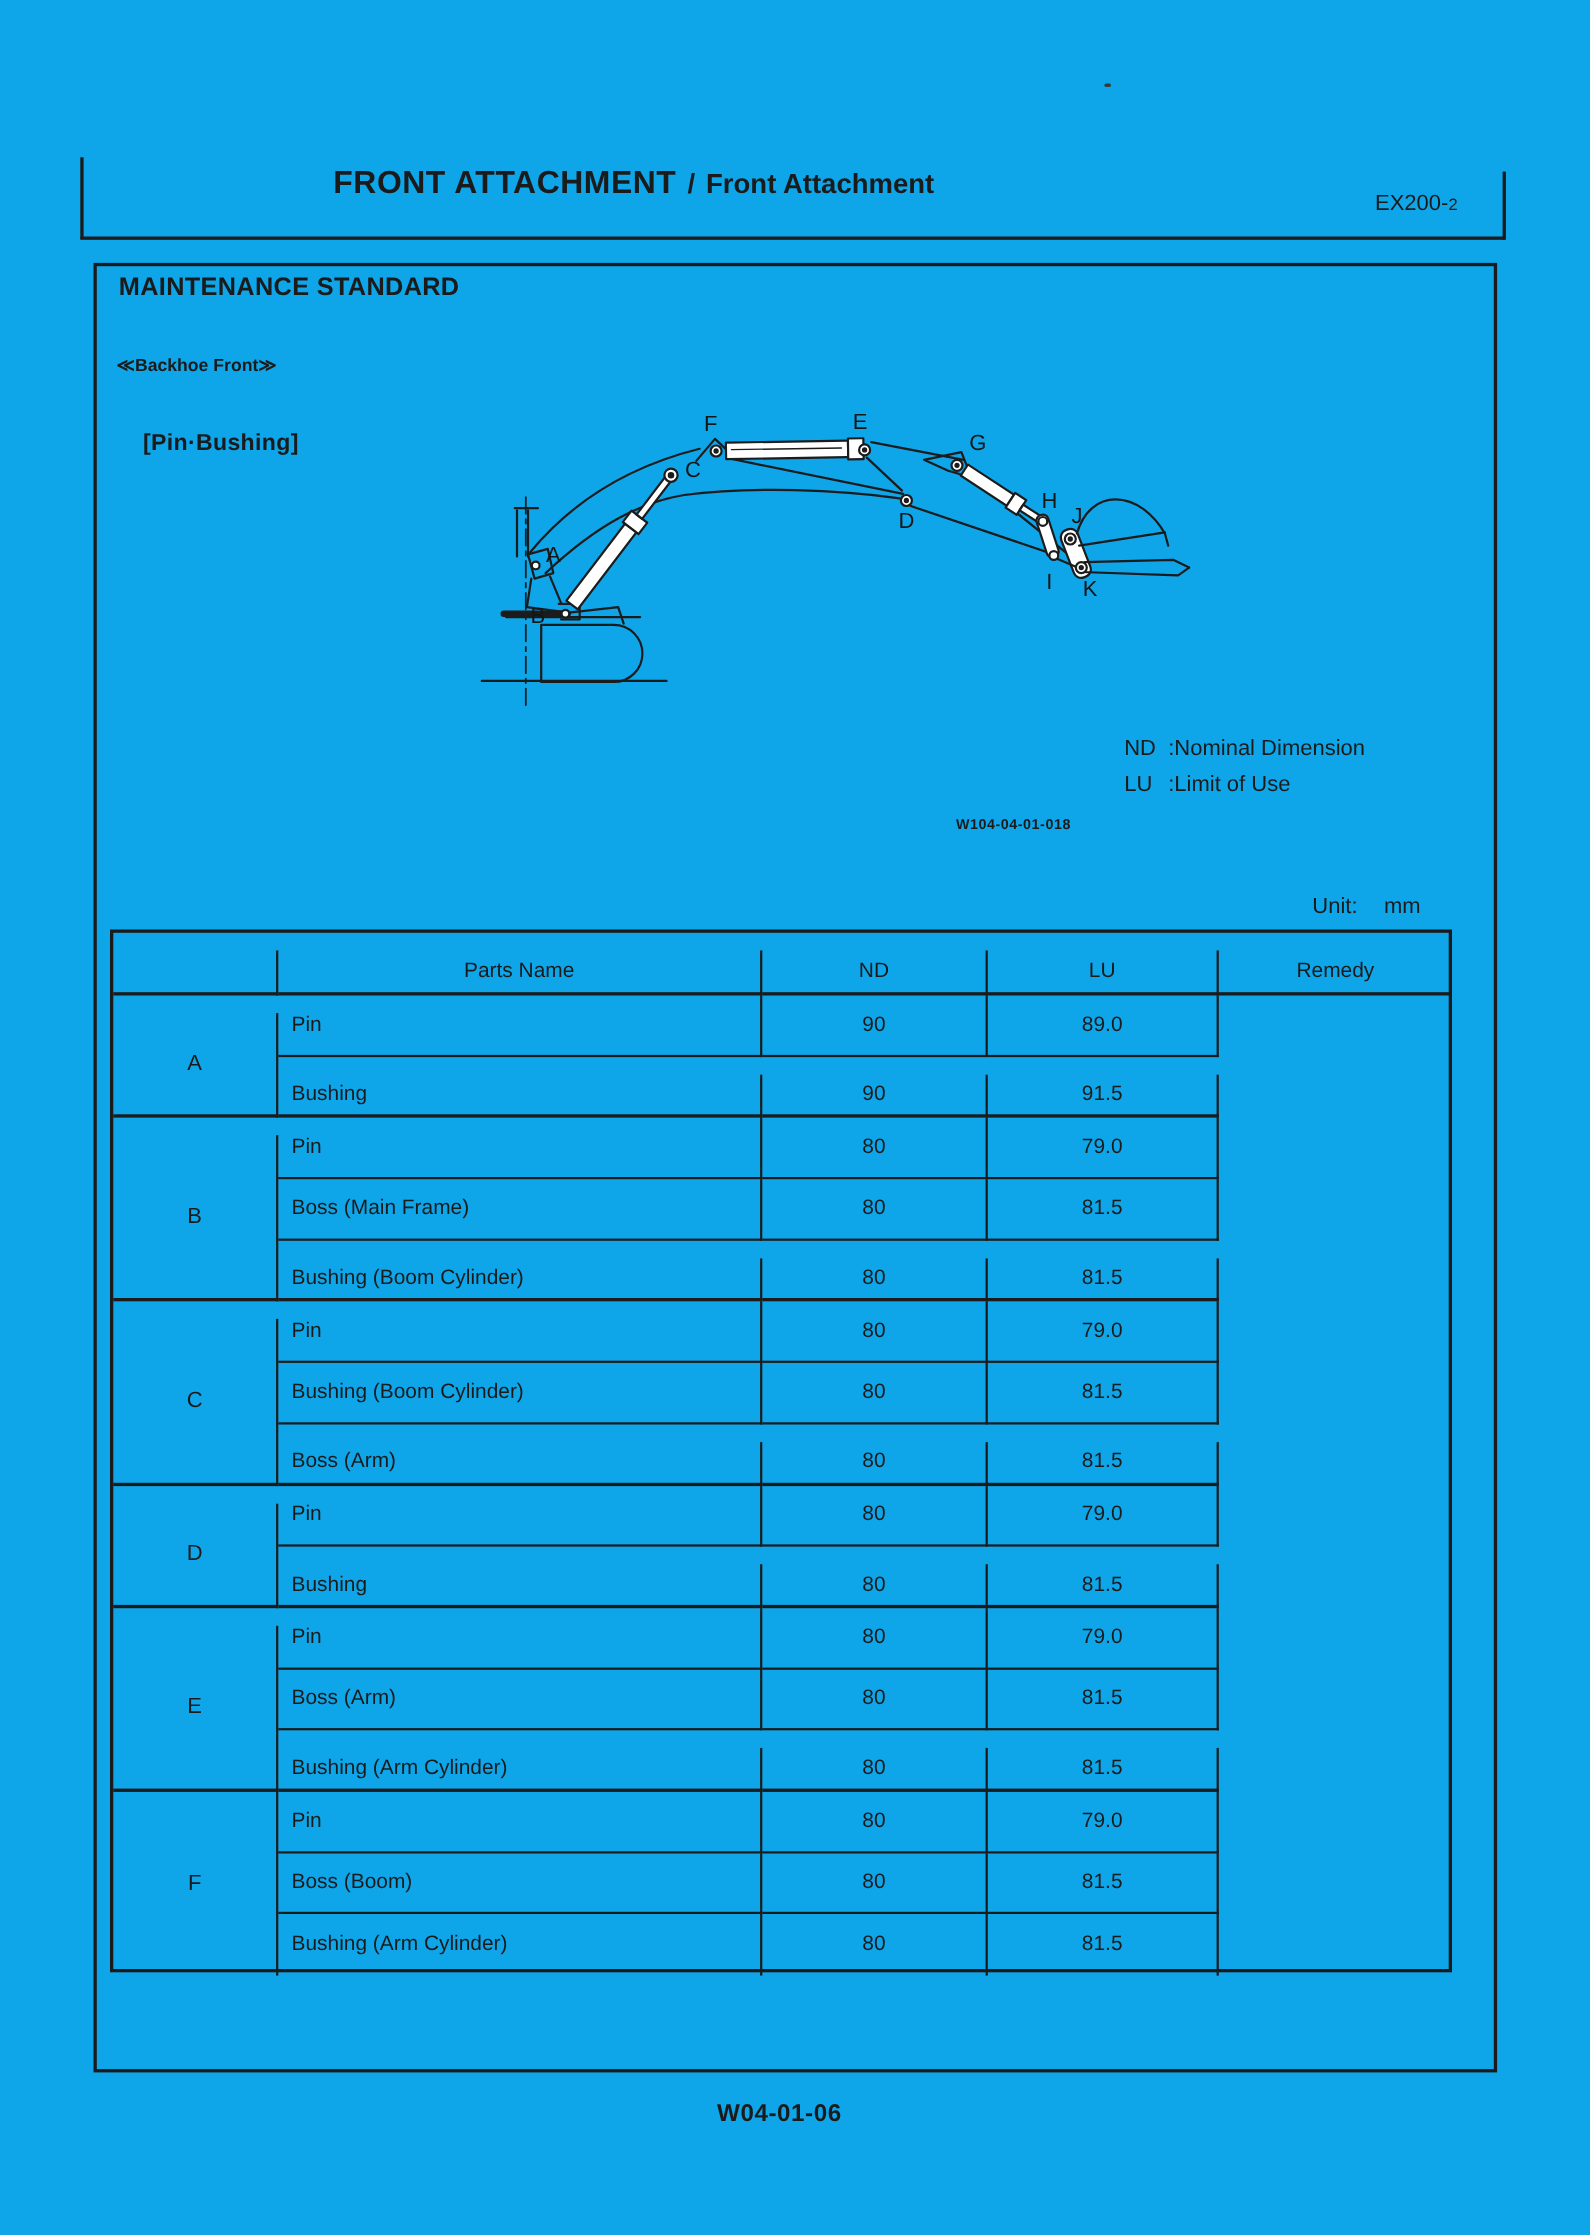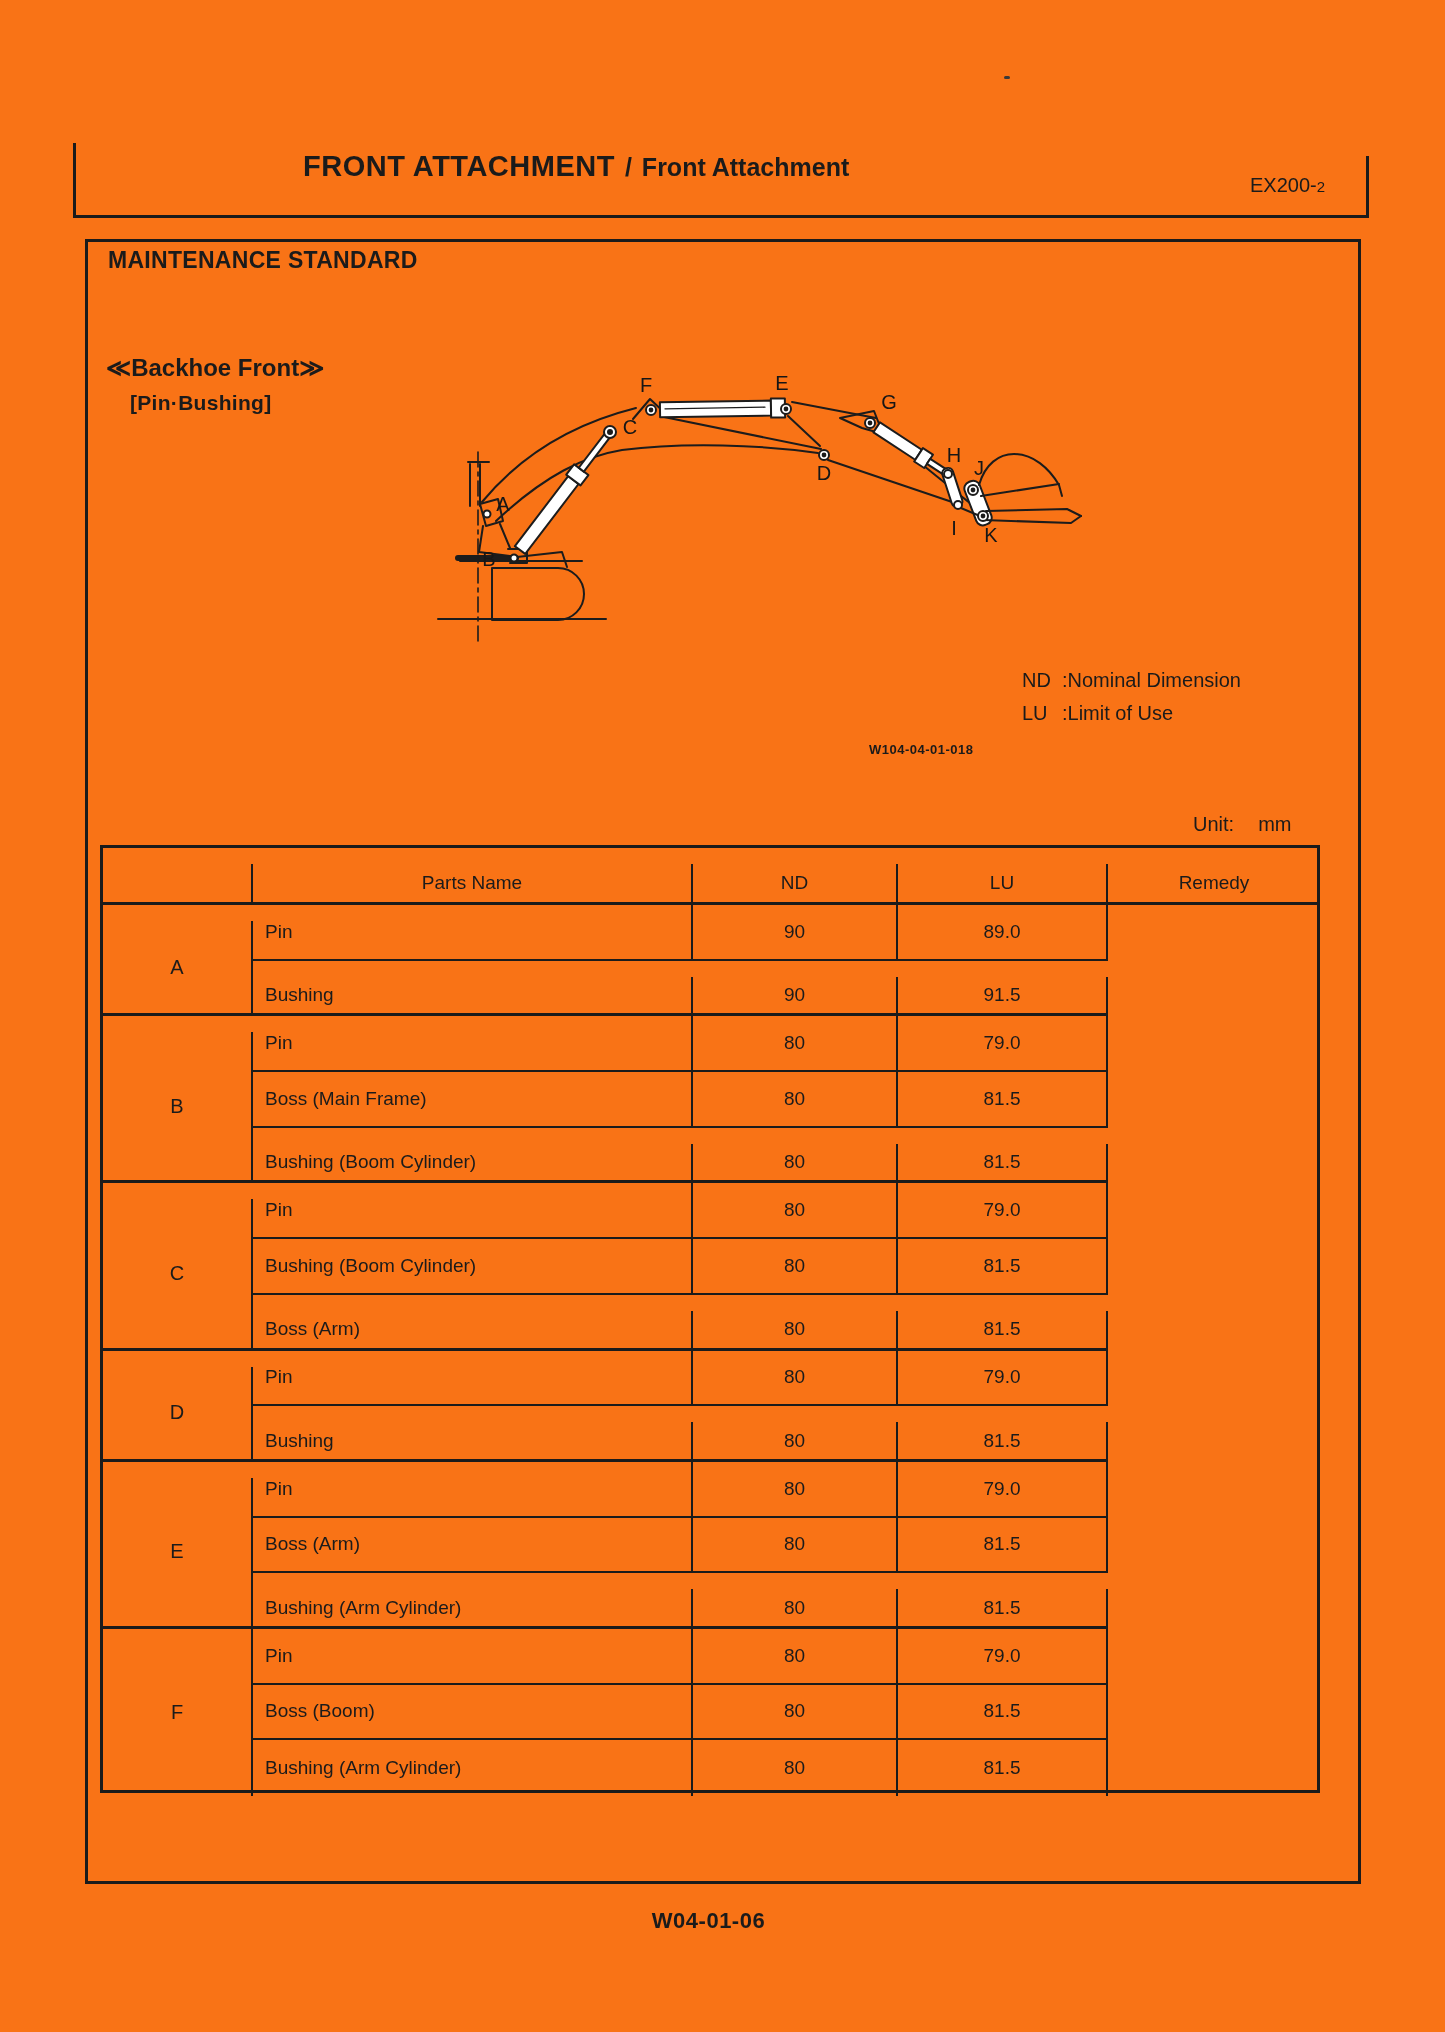--- a/index.html
+++ b/index.html
@@ -3,38 +3,38 @@
 <meta charset="utf-8">
 <style>
   :root{
     --ink:#1b1b1b;
     --ink-soft:#222;
   }
   *{margin:0;padding:0;box-sizing:border-box;}
   html,body{background:#e8e8e8;}
   body{font-family:"Liberation Sans", sans-serif;color:var(--ink);}
   #page{
-    position:relative;width:1445px;height:2032px;background:#f97316;
+    position:relative;width:1445px;height:2032px;background:#0ea5e9;
     margin:0 auto;overflow:hidden;
   }
   
   .title-left-bar{position:absolute;left:73px;top:143px;width:3px;height:74px;background:var(--ink);}
   .title-right-tick{position:absolute;left:1366px;top:156px;width:3px;height:62px;background:var(--ink);}
   .title-rule{position:absolute;left:73px;top:215px;width:1295px;height:3px;background:var(--ink);}
   .titleline{position:absolute;left:303px;top:150px;display:flex;align-items:baseline;gap:10px;white-space:nowrap;}
   .title-main{font-size:29px;font-weight:bold;letter-spacing:.5px;}
   .title-sep{font-size:25px;font-weight:bold;}
   .title-sub{font-size:25px;font-weight:bold;}
   .model{position:absolute;left:1250px;top:174px;font-size:20px;white-space:nowrap;}
   .model small{font-size:15px;}
   .scan-dot{position:absolute;left:1004px;top:76px;width:6px;height:3px;background:#3a3a3a;border-radius:2px;}
   
   .main-box{position:absolute;left:85px;top:239px;width:1276px;height:1645px;border:3px solid var(--ink);}
   .section-title{position:absolute;left:108px;top:247px;font-size:23px;font-weight:bold;letter-spacing:.3px;}
-  .subsection{position:absolute;left:106px;top:322px;font-size:24px;font-weight:bold;margin-top:32px;}
+  .subsection{position:absolute;left:106px;top:322px;font-size:16px;font-weight:bold;}
   .item-title{position:absolute;left:130px;top:391px;font-size:21px;font-weight:bold;letter-spacing:.3px;}
   
   .fig{position:absolute;left:430px;top:372px;width:680px;height:300px;}
   .fig text{font-family:"Liberation Sans",sans-serif;font-size:20px;font-weight:500;fill:#161616;stroke:none;}
   .legend{position:absolute;left:1022px;top:664px;font-size:20px;line-height:33px;white-space:nowrap;}
   .legend .abbr{display:inline-block;width:40px;}
   .fig-id{position:absolute;left:869px;top:742px;font-size:13px;font-weight:bold;letter-spacing:.5px;}
   .unit-line{position:absolute;left:1193px;top:813px;font-size:20px;white-space:nowrap;}
   .unit-line .uv{margin-left:24px;text-align:center;}
   

